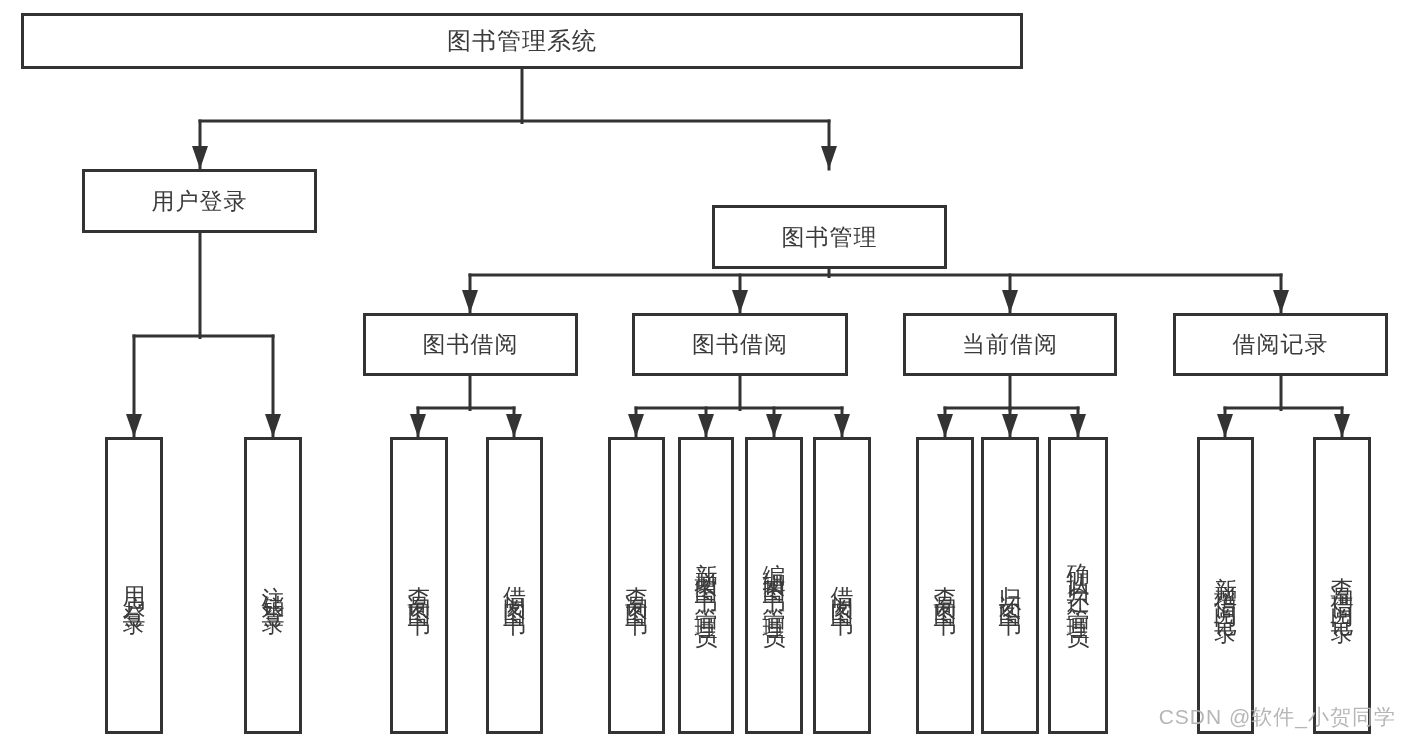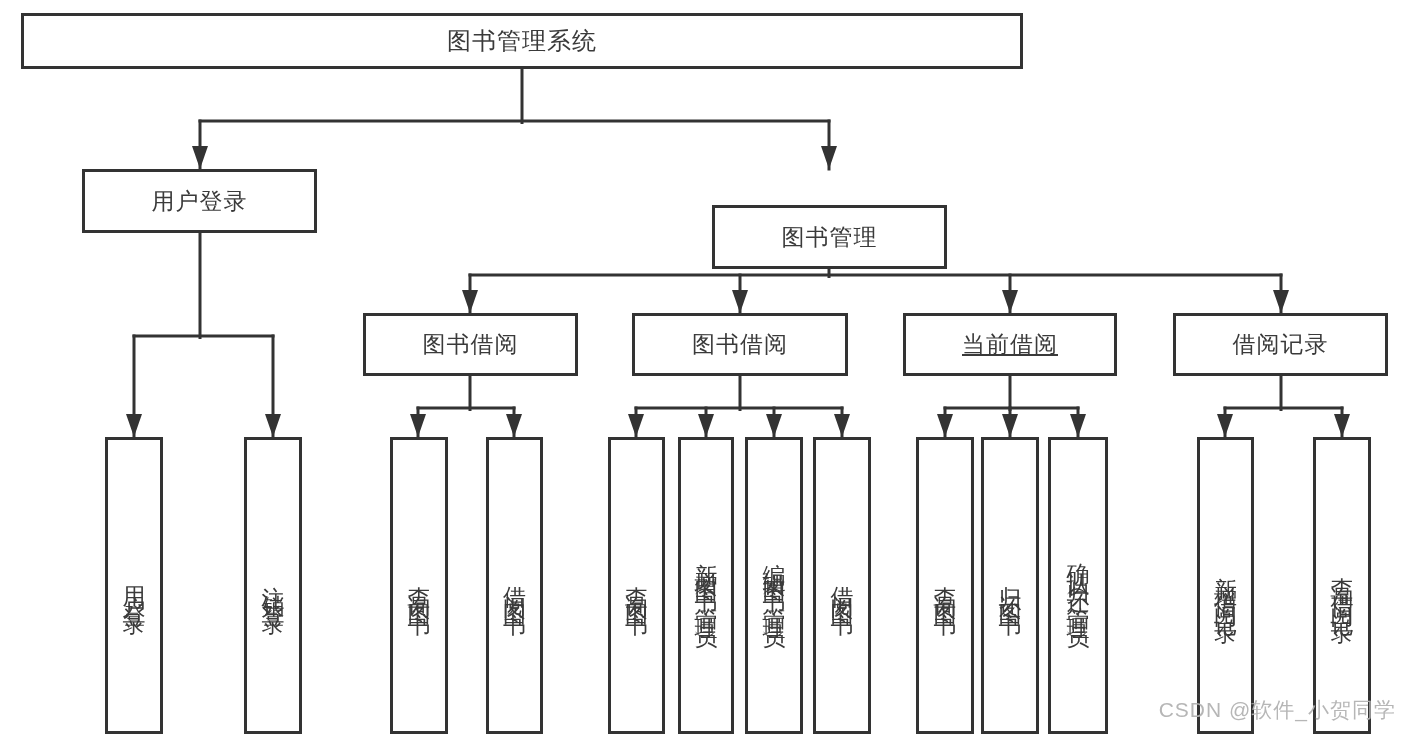--- a/index.html
+++ b/index.html
@@ -50,21 +50,21 @@
   .vnode { font-size: 23px; }
   .vnode .vtext {
     writing-mode: vertical-rl;
     letter-spacing: 9px;
     line-height: 1;
     white-space: nowrap;
   }
   .watermark {
     position: absolute;
     right: 9px;
-    bottom: 23px;
+    bottom: 16px;
     font-size: 21px;
     color: var(--watermark);
     letter-spacing: 1px;
     z-index: 5;
     opacity: 0.95;
   }
 </style>
 </head>
 <body>
 
@@ -118,21 +118,21 @@
     <path class="seg" d="M1342 408 V437" marker-end="url(#arrow)"></path>
   </svg>
 
   <div class="node hnode root-node" style="left:21px; top:13px; width:1002px; height:56px;">图书管理系统</div>
 
   <div class="node hnode" style="left:82px; top:169px; width:235px; height:64px;">用户登录</div>
   <div class="node hnode" style="left:712px; top:169px; width:235px; height:64px;margin-top:36px;">图书管理</div>
 
   <div class="node hnode" style="left:363px; top:313px; width:215px; height:63px;">图书借阅</div>
   <div class="node hnode" style="left:632px; top:313px; width:216px; height:63px;">图书借阅</div>
-  <div class="node hnode" style="left:903px; top:313px; width:214px; height:63px;text-decoration:underline;">当前借阅</div>
+  <div class="node hnode" style="left:903px; top:313px; width:214px; height:63px;">当前借阅</div>
   <div class="node hnode" style="left:1173px; top:313px; width:215px; height:63px;">借阅记录</div>
 
   <div class="node vnode" style="left:105px; top:437px; width:58px; height:297px;">
     <span class="vtext">用户登录</span>
   </div>
   <div class="node vnode" style="left:244px; top:437px; width:58px; height:297px;">
     <span class="vtext">注销登录</span>
   </div>
 
   <div class="node vnode" style="left:390px; top:437px; width:58px; height:297px;">

